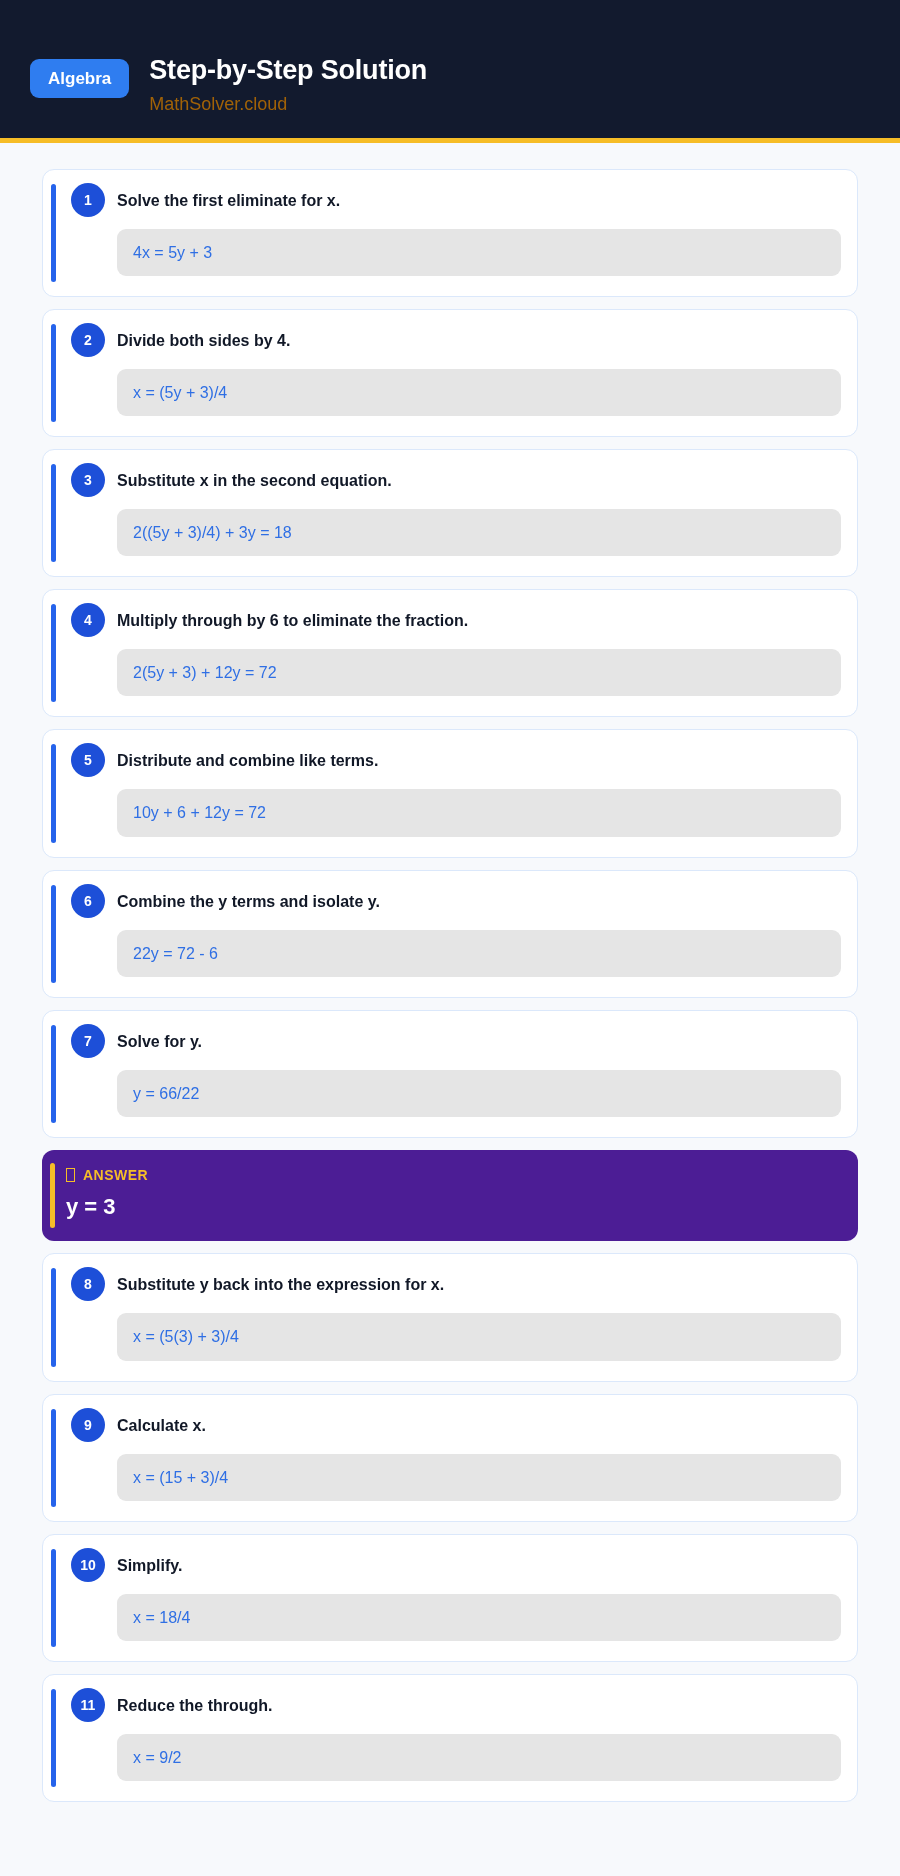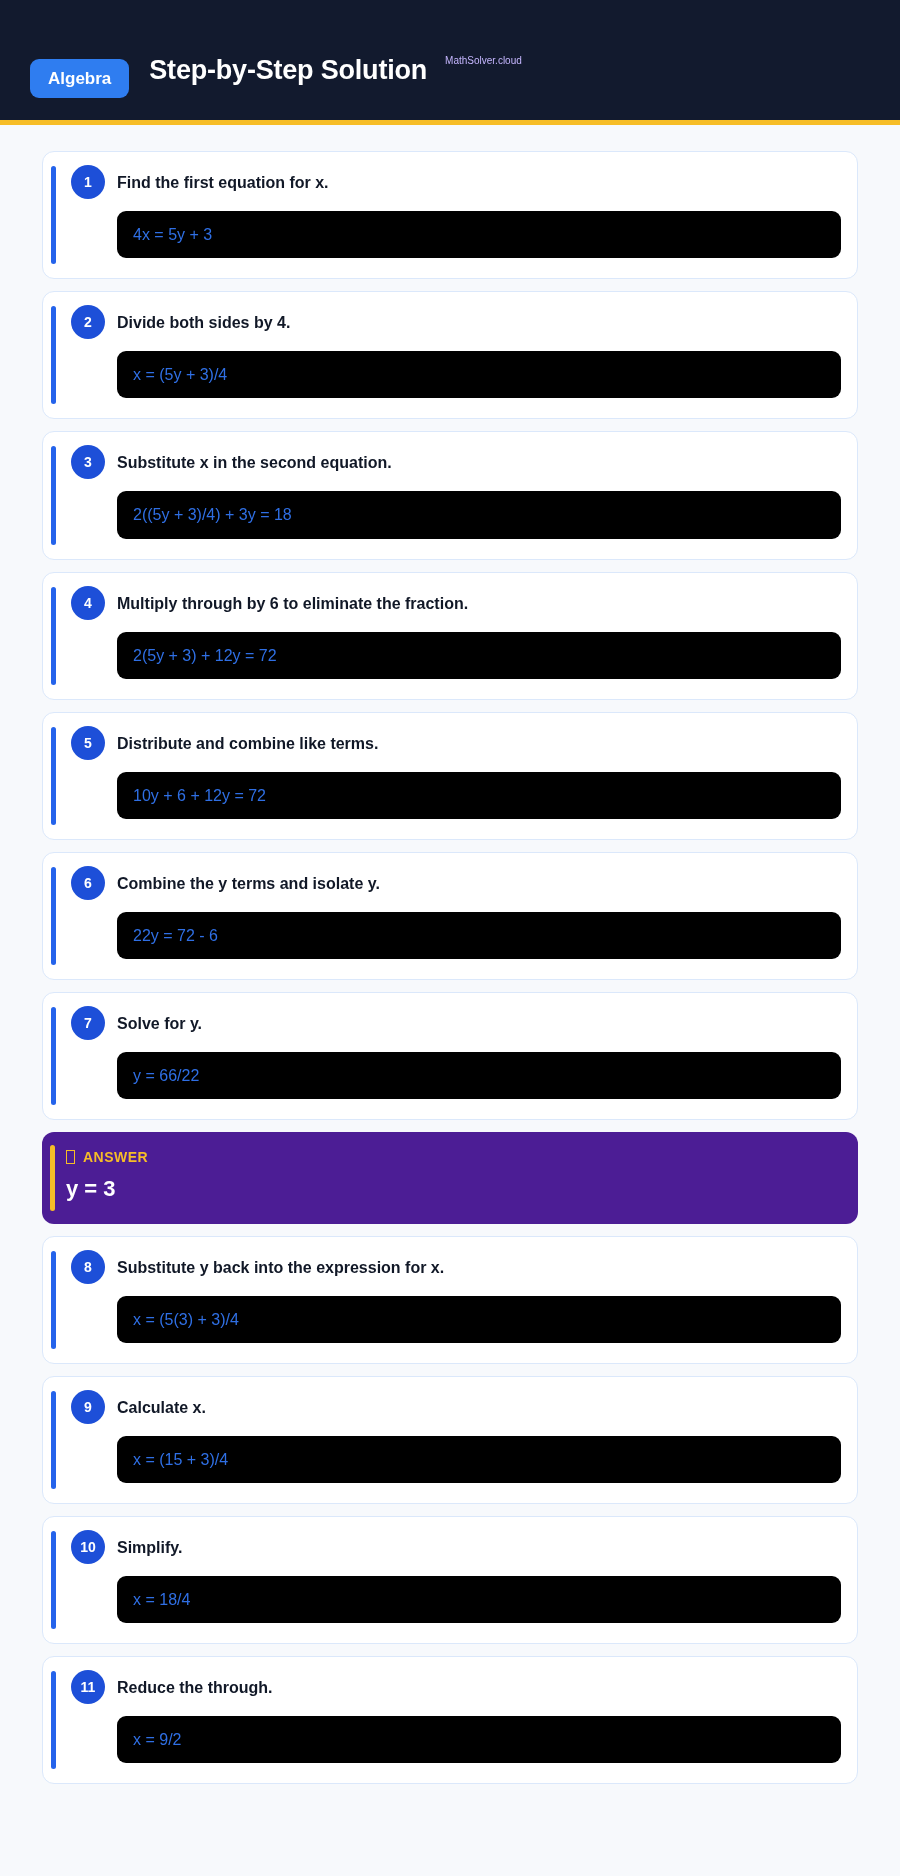--- a/index.html
+++ b/index.html
@@ -34,31 +34,31 @@
     background: #2f7df0;
     color: #ffffff;
     font-size: 17px;
     font-weight: bold;
     padding: 11px 18px;
     border-radius: 9px;
     line-height: 1;
     margin-top: 4px;
     white-space: nowrap;
   }
-  .header-text { display: flex; flex-direction: row; gap: 18px; }
+  .header-text { display: flex; flex-direction: column; gap: 8px; }
   .header-title {
     color: #ffffff;
     font-size: 27px;
     font-weight: bold;
     letter-spacing: -0.2px;
     line-height: 1.15;
   }
   .header-subtitle {
-    color: #c4b5fd;
-    font-size: 10px;
+    color: #a16207;
+    font-size: 18px;
     line-height: 1.2;
   }
 
   
   .main {
     flex: 1 0 auto;
     padding: 26px 42px 30px 42px;
     display: flex;
     flex-direction: column;
   }
@@ -125,21 +125,21 @@
   }
   .step-title {
     color: #111827;
     font-size: 16px;
     font-weight: bold;
     line-height: 1.3;
     padding-top: 5px;
   }
   .step-formula {
     margin: 12px 0 0 56px;
-    background: #000000;
+    background: #e5e5e5;
     border-radius: 9px;
     padding: 14px 16px;
     color: #2f6fe4;
     font-size: 16px;
     line-height: 1.2;
   }
 
   
   .answer-card {
     position: relative;
@@ -201,21 +201,21 @@
   </header>
 
   <main class="main">
 
 
     <section id="blocks-container">
         <div class="step-card">
           <span class="step-accent"></span>
           <div class="step-head">
             <div class="step-num">1</div>
-            <div class="step-title">Find the first equation for x.</div>
+            <div class="step-title">Solve the first eliminate for x.</div>
           </div>
           <div class="step-formula">4x = 5y + 3</div>
         </div>
         <div class="step-card">
           <span class="step-accent"></span>
           <div class="step-head">
             <div class="step-num">2</div>
             <div class="step-title">Divide both sides by 4.</div>
           </div>
           <div class="step-formula">x = (5y + 3)/4</div>

